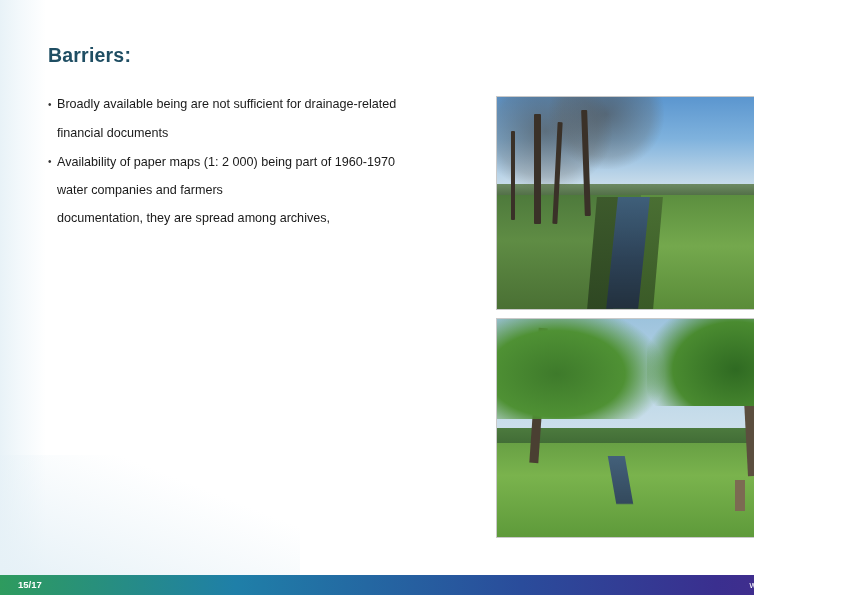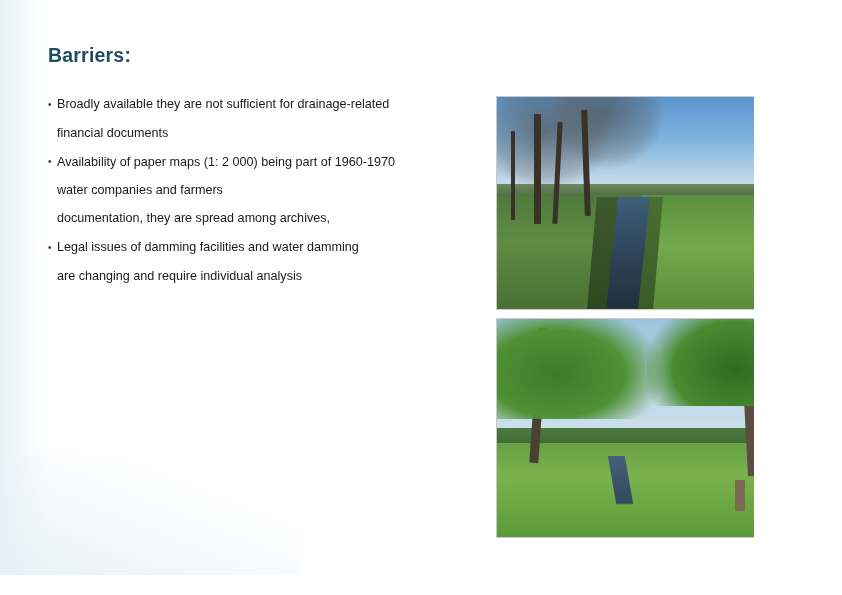--- a/index.html
+++ b/index.html
@@ -198,36 +198,32 @@
 <div class="slide">
 
   <div class="edge-wash"></div>
   <div class="edge-wash-bottom"></div>
 
   <div class="title">Barriers:</div>
 
   <div class="bullets">
 
     <div class="bullet">
-      <span class="dot">•</span><span>Broadly available they are not sufficient for drainage-related</span>
+      <span class="dot">•</span><span>Broadly available being are not sufficient for drainage-related</span>
       <span class="line2">financial documents</span>
     </div>
 
     <div class="bullet">
       <span class="dot">•</span><span>Availability of paper maps (1: 2 000) being part of 1960-1970</span>
       <span class="line2">water companies and farmers</span>
       <span class="line2">documentation, they are spread among archives,</span>
     </div>
 
 
 
-    <div class="bullet">
-      <span class="dot">•</span><span>Legal issues of damming facilities and water damming</span>
-      <span class="line2">are changing and require individual analysis</span>
-    </div>
 
   </div>
 
   <div class="photos">
 
     <div class="photo photo-top">
       <div class="p1-sky"></div>
       <div class="p1-far"></div>
       <div class="p1-field-l"></div>
       <div class="p1-field-r"></div>
@@ -249,14 +245,18 @@
       <div class="p2-water"></div>
       <div class="p2-trunkL"></div>
       <div class="p2-trunkR"></div>
       <div class="p2-canopy"></div>
       <div class="p2-canopy-r"></div>
       <div class="p2-post"></div>
     </div>
 
   </div>
 
+  <div class="footer">
+    <span class="footer-left">15/17</span>
+    <span class="footer-right">www.waterdrive.pl</span>
+  </div>
 
 </div>
 
 </body></html>

